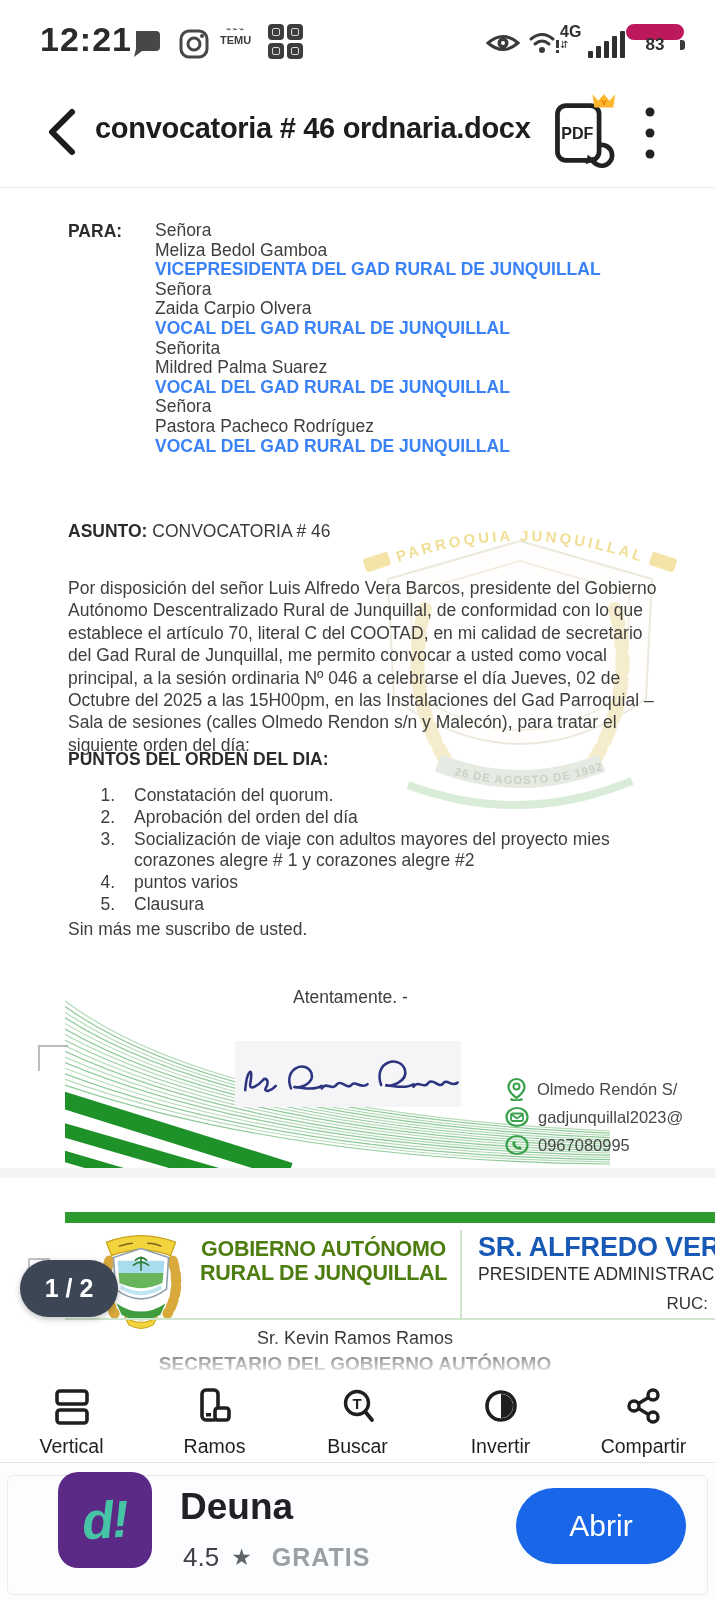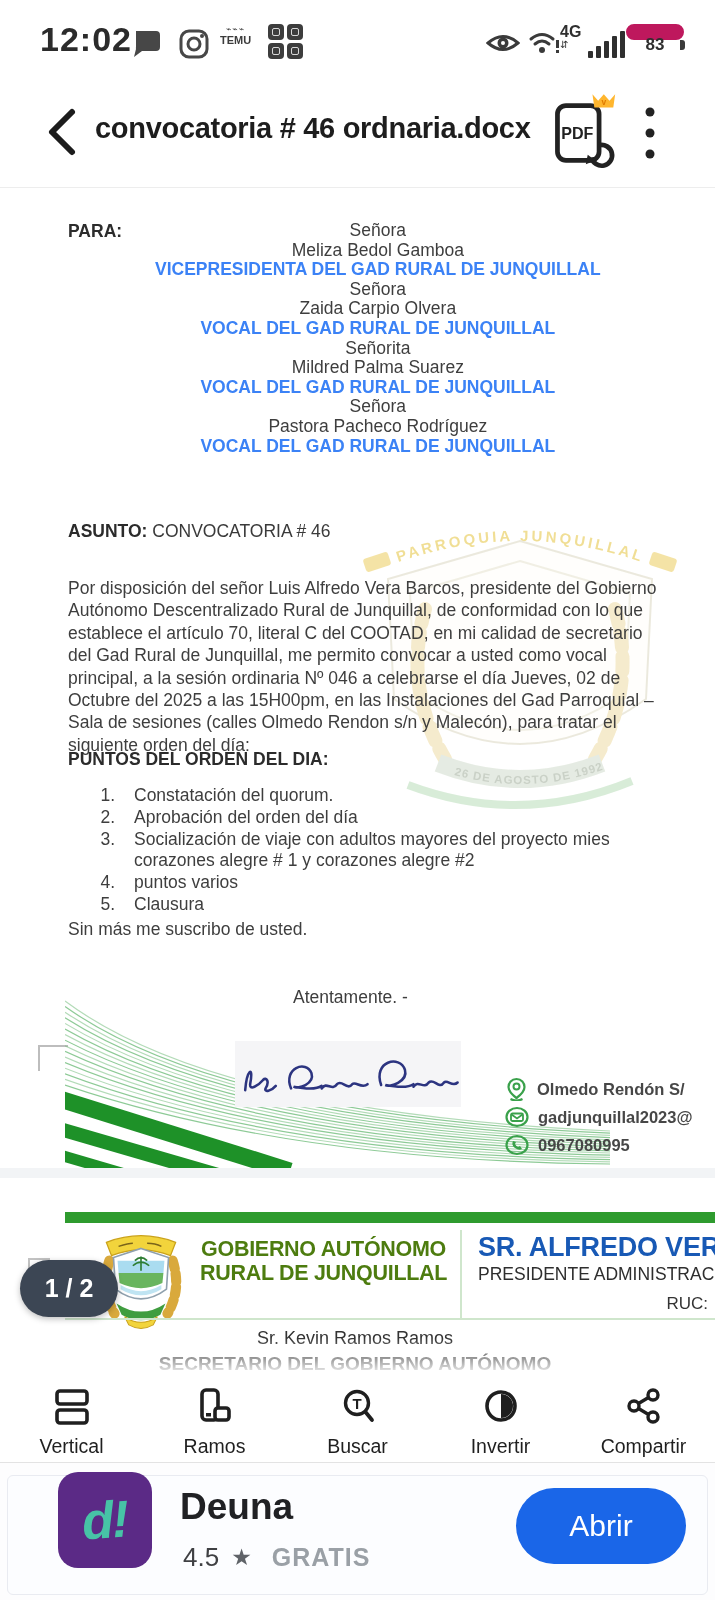--- a/index.html
+++ b/index.html
@@ -34,33 +34,33 @@
   #app-header { position:absolute; left:0; top:80px; width:715px; height:108px; background:#fff; border-bottom:1px solid #ededed; }
   #back-btn { position:absolute; left:42px; top:104px-80px; }
   #hdr-title { position:absolute; left:95px; top:32px; font-size:29px; font-weight:600; color:#1d1d1d; letter-spacing:-0.3px; }
   #pdf-btn { position:absolute; left:548px; top:12px; width:70px; height:80px; }
   #menu-btn { position:absolute; left:630px; top:20px; width:40px; height:66px; }
 
   
   #doc-page1 { position:absolute; left:0; top:189px; width:715px; height:979px; background:#fff; overflow:hidden; }
   .doc-text { color:#3e3e3e; font-size:17.5px; }
   #para-label { position:absolute; left:68px; top:32px; font-weight:700; color:#2c2c2c; font-size:17.5px; }
-  #recipients { position:absolute; left:155px; top:32px; line-height:19.6px; font-size:17.5px; color:#3e3e3e; z-index:2;text-align:center; }
+  #recipients { position:absolute; left:155px; top:32px; line-height:19.6px; font-size:17.5px; color:#3e3e3e; z-index:2; }
   #recipients .role { font-weight:700; color:#3b82f6; }
   #asunto { position:absolute; left:68px; top:332px; font-size:17.5px; color:#3a3a3a; z-index:2; }
   #asunto b { font-weight:700; color:#2b2b2b; }
   #body-par { position:absolute; left:68px; top:388px; width:596px; line-height:22.4px; z-index:2; }
   #agenda-title { position:absolute; left:68px; top:560px; font-weight:700; color:#2b2b2b; font-size:17.5px; z-index:2; }
   #agenda { position:absolute; left:120px; top:596px; width:540px; line-height:21.8px; font-size:17.5px; color:#3e3e3e; z-index:2; }
   #agenda li { padding-left:14px; margin:0; }
   #closing { position:absolute; left:68px; top:730px; z-index:2; }
   #salute { position:absolute; left:293px; top:798px; z-index:2; }
   #signature { position:absolute; left:235px; top:852px; width:226px; height:66px; background:#f5f5f7; z-index:2; }
   #contact { position:absolute; left:505px; top:886px; z-index:2; white-space:nowrap; }
-  .c-line { display:flex; align-items:center; gap:9px; height:28px; font-size:16.5px; font-weight:700; color:#474747; }
+  .c-line { display:flex; align-items:center; gap:9px; height:28px; font-size:16.5px; font-weight:400; color:#474747; }
   #corner1 { position:absolute; left:38px; top:856px; width:30px; height:26px; border-left:2px solid #bdbdbd; border-top:2px solid #bdbdbd; }
   #watermark { position:absolute; left:330px; top:308px; z-index:1; }
   #guilloche { position:absolute; left:65px; top:806px; z-index:1; }
 
   
   #page-gap { position:absolute; left:0; top:1168px; width:715px; height:10px; background:#f2f4f6; }
   #doc-page2 { position:absolute; left:0; top:1178px; width:715px; height:222px; background:#fff; overflow:hidden; }
   #green-bar { position:absolute; left:65px; top:34px; width:650px; height:11px; background:#2e9b2e; }
   #banner-logo { position:absolute; left:88px; top:48px; }
   #org-block { position:absolute; left:200px; top:60px; font-size:21.5px; font-weight:700; color:#4d7c0f; line-height:23.5px; letter-spacing:-0.3px;text-align:center; }
@@ -101,21 +101,21 @@
     color:#fff; font-size:30px; text-align:center; line-height:76px; border:none; }
 
   svg { display:block; }
 </style>
 </head>
 <body>
 
 <div id="screen">
 
   <div id="status-bar">
-    <div class="sb-time">12:02</div>
+    <div class="sb-time">12:21</div>
 
     <svg class="sb-ic" id="ic-chat" width="32" height="32" viewBox="0 0 32 32">
       <path d="M6 3 h20 a4 4 0 0 1 4 4 v12 a4 4 0 0 1 -4 4 h-14 l-8 6 l2 -8 a4 4 0 0 1 0 -2 z" fill="#474747"></path>
     </svg>
     <svg class="sb-ic" id="ic-insta" width="32" height="32" viewBox="0 0 32 32">
       <rect x="3" y="3" width="26" height="26" rx="8" fill="none" stroke="#474747" stroke-width="3"></rect>
       <circle cx="16" cy="16" r="6" fill="none" stroke="#474747" stroke-width="3"></circle>
       <circle cx="24" cy="8" r="2" fill="#474747"></circle>
     </svg>
     <div class="sb-ic" id="ic-temu">

